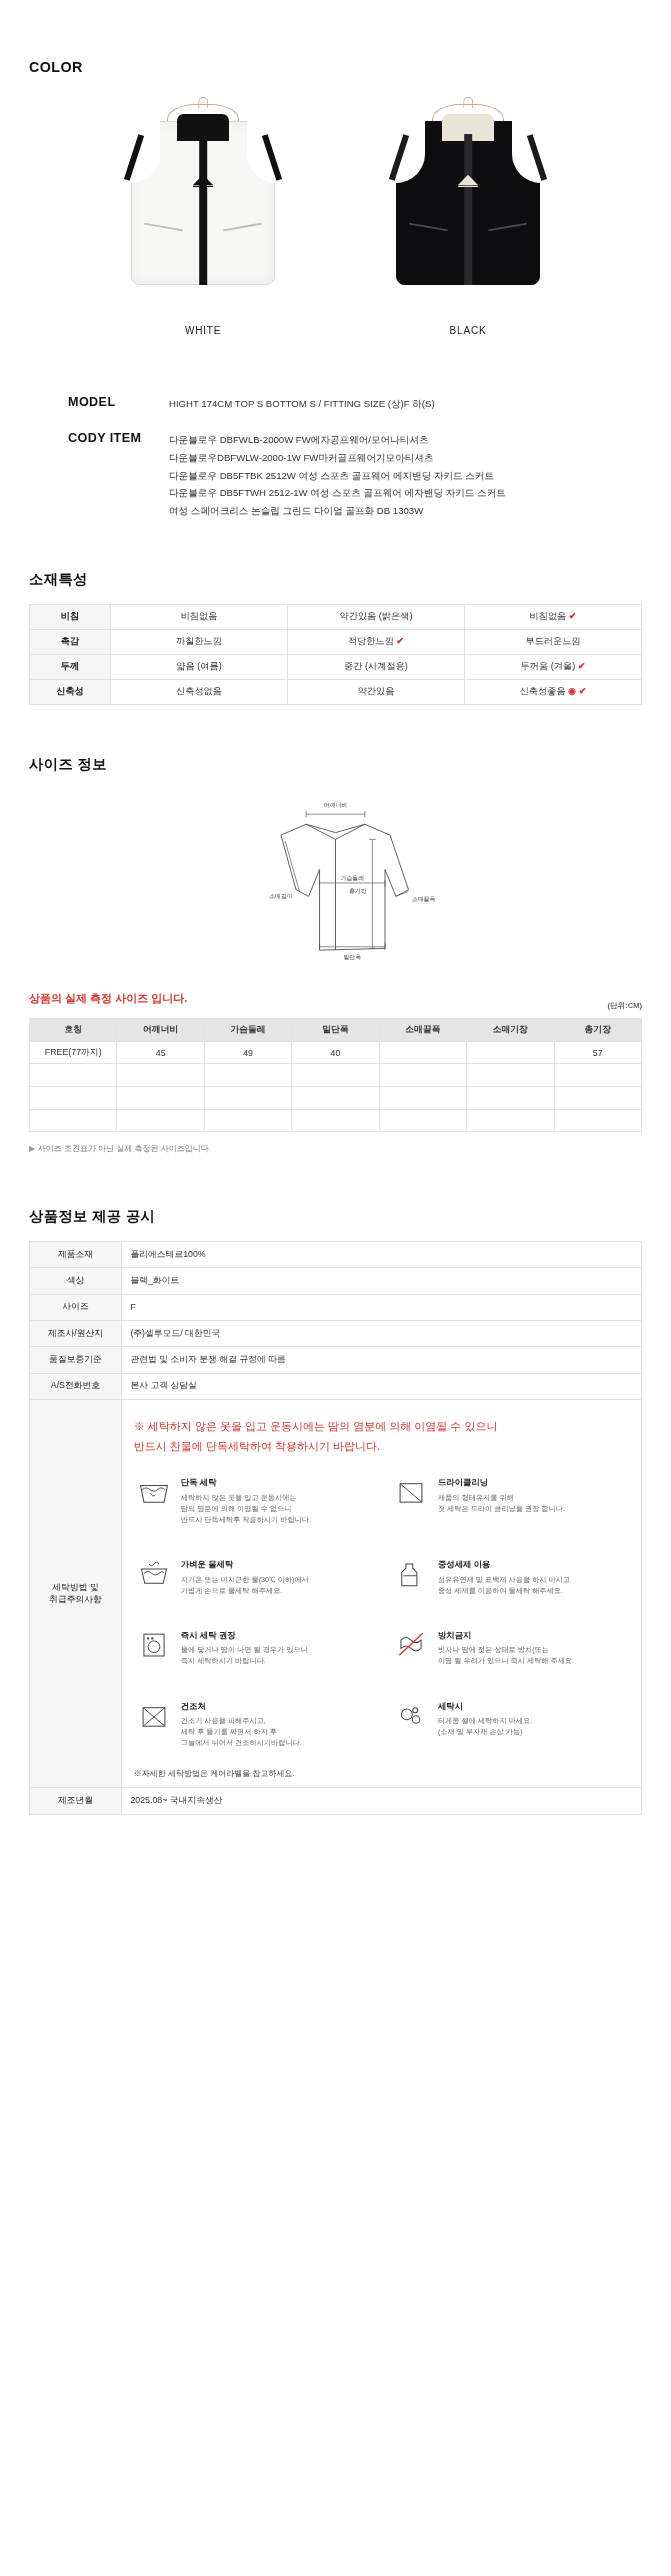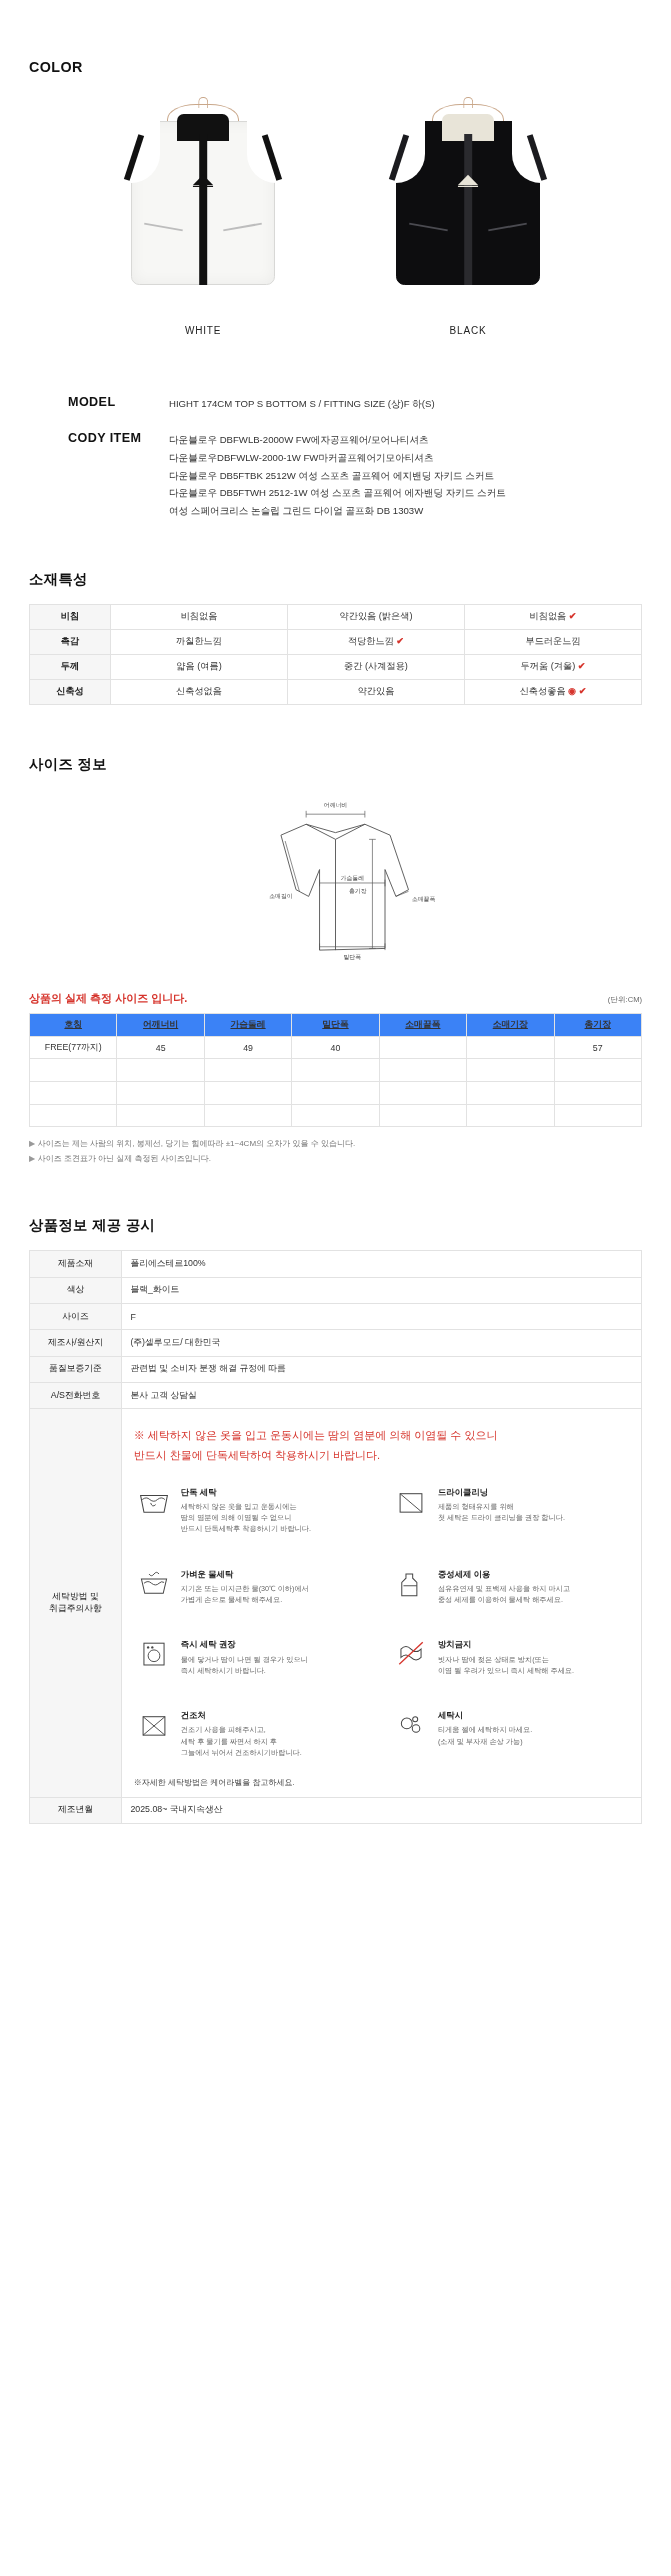--- a/index.html
+++ b/index.html
@@ -144,32 +144,32 @@
   }
   .chk { color:#d6342c; font-weight:bold; margin-left:2.5px; font-size:9.2px;}
 
   
   .size-diagram {
     width:100%; height:193px; position:relative; margin:11.7px 0 8.4px 0;
   }
   .size-note-title {
     color:#d6342c; font-weight:bold; font-size:11px; margin-top:22px;
   }
-  .unit { float:right; font-size:7.6px; color:#666; margin-top:5px; }
+  .unit { float:right; font-size:7.6px; color:#666; margin-top:11px;font-weight:bold; }
   table.size {
     width:100%; border-collapse:collapse; table-layout:fixed; margin-top:6.7px;
   }
   table.size th, table.size td {
     border:0.8px solid #e2e2e2;
     height:22.7px;
     font-size:8.8px;
     text-align:center;
     color:#333;
   }
-  table.size th { background:#3b82f6; font-weight:bold;text-decoration:underline; }
+  table.size th { background:#e5e5e5; font-weight:bold; }
   .size-foot { margin-top:10px; font-size:8px; color:#777; line-height:1.8; }
   .size-foot .arrow { color:#999; margin-right:2.5px; }
 
   
   table.info {
     width:100%; border-collapse:collapse; table-layout:fixed; margin-top:13.4px;
   }
   table.info td {
     border:0.8px solid #e2e2e2;
     font-size:8.8px;
@@ -402,21 +402,20 @@
           <td></td>
           <td></td>
           <td></td>
           <td></td>
           <td></td>
         </tr>
       </tbody>
     </table>
 
     <div class="size-foot">
-      <div><span class="arrow">▶</span><span>사이즈는 제는 사람의 위치, 봉제선, 당기는 힘에따라 ±1~4CM의 오차가 있을 수 있습니다.</span></div>
       <div><span class="arrow">▶</span><span>사이즈 조견표가 아닌 실제 측정된 사이즈입니다.</span></div>
     </div>
   </section>
 
   <section class="sec" style="padding-bottom:34px;">
     <div class="h-title sec-head">상품정보 제공 공시</div>
 
     <table class="info">
       <tbody>
         <tr>

